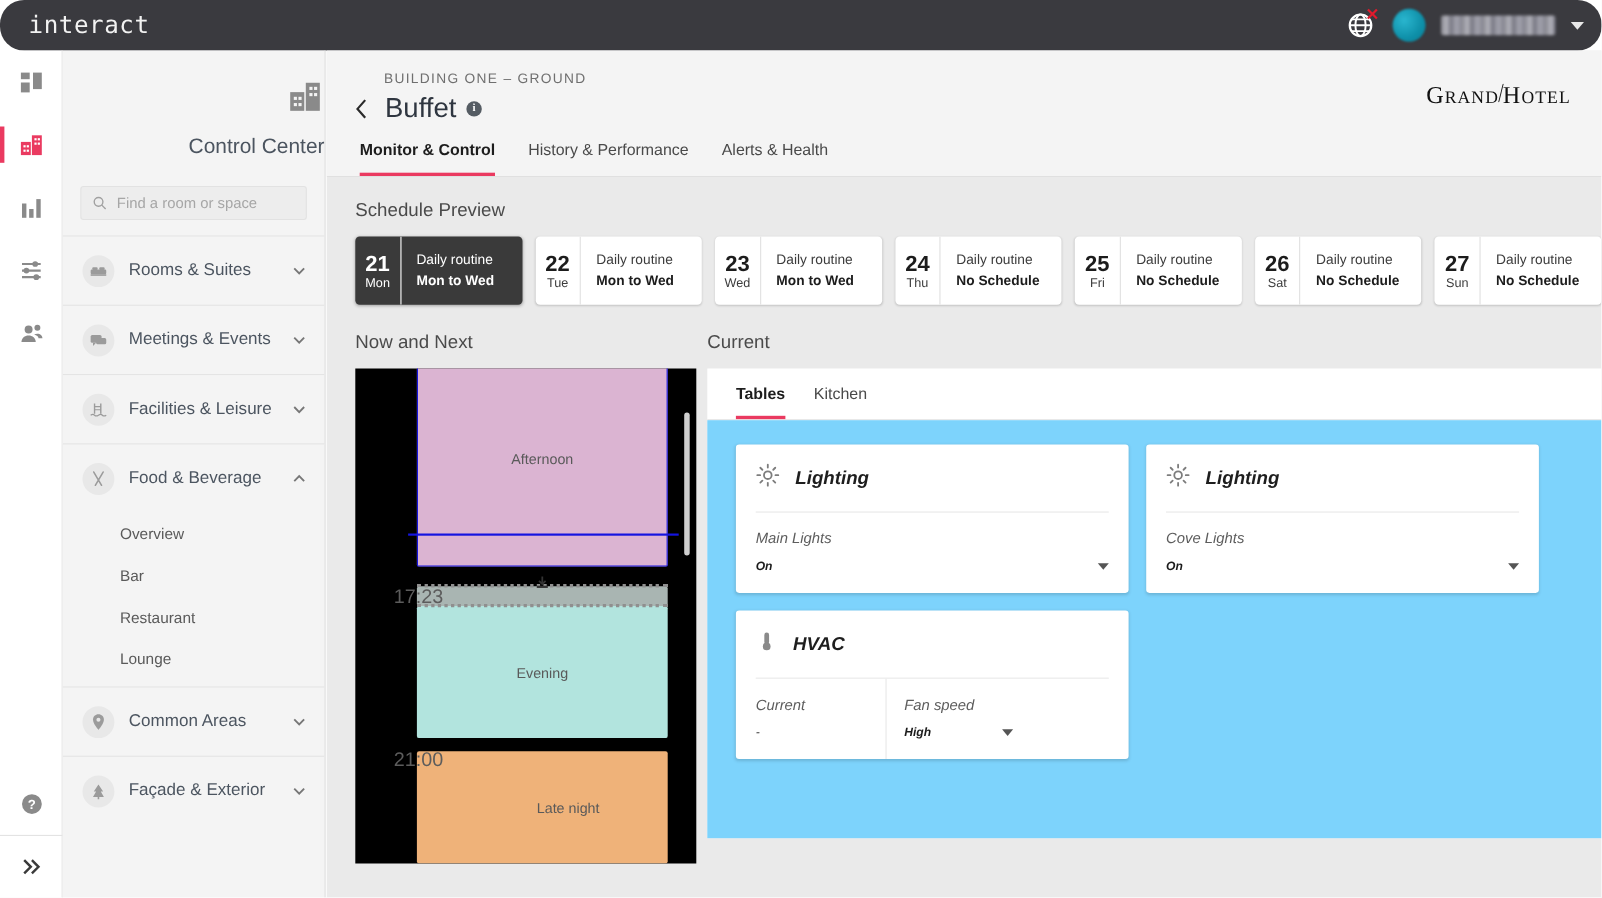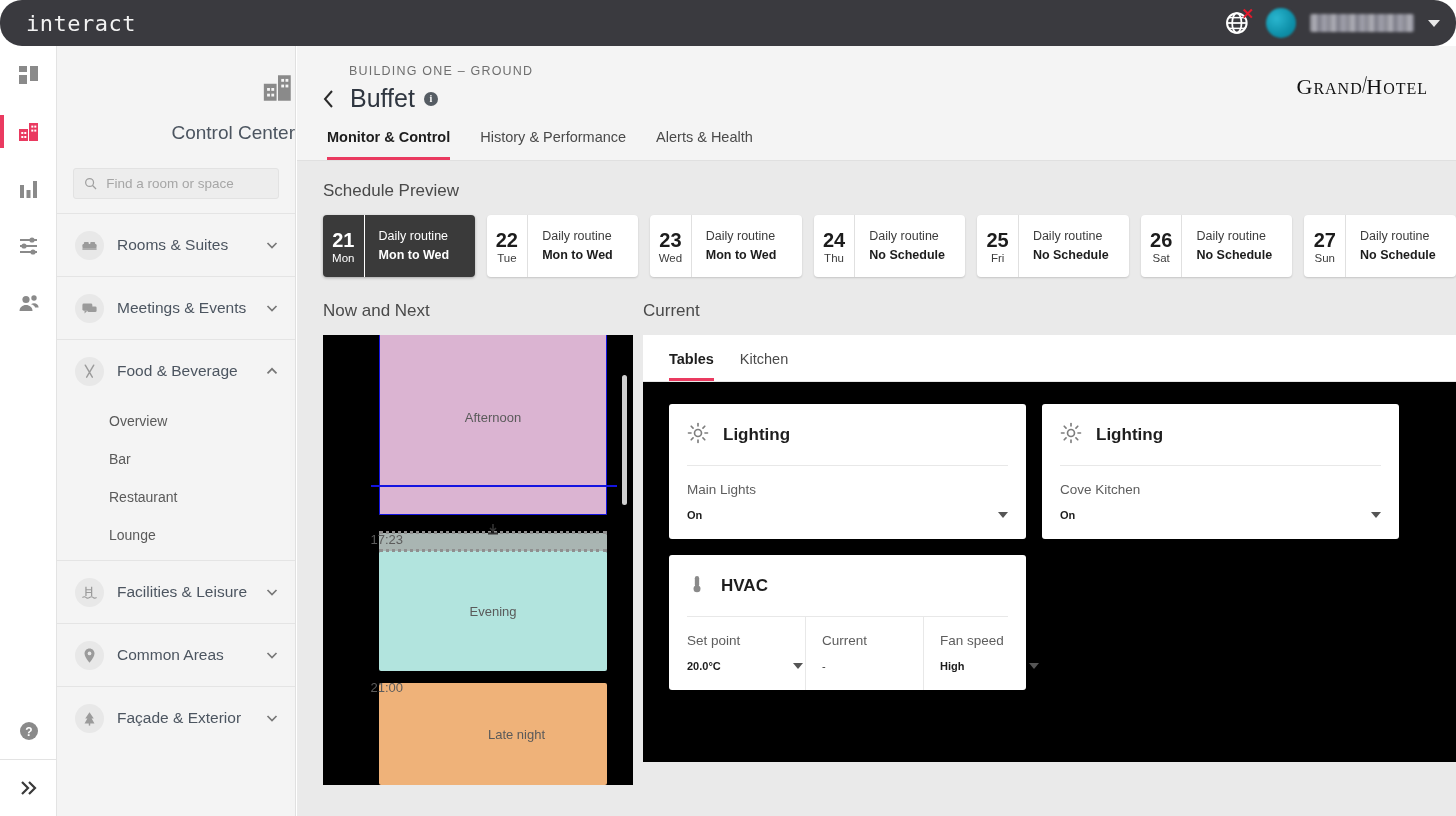--- a/index.html
+++ b/index.html
@@ -184,21 +184,21 @@
   
   .lower { display: flex; gap: 10px; margin-top: 24px; }
 
   
   .nn-col { width: 310px; }
   .nn-panel {
     position: relative; background: #000000; height: 450px; overflow: hidden;
   }
   .tl-gutter {
     position: absolute; left: 0; width: 80px; text-align: right;
-    font-size: 13px; color: #5c5c5c;
+    font-size: 18px; color: #5c5c5c;
   }
   .tl-block {
     position: absolute; left: 56px; width: 228px; border-radius: 2px;
     display: flex; align-items: center; justify-content: center;
     font-size: 13px; color: #5a5a5a;
   }
   .tl-now-line {
     position: absolute; left: 48px; width: 246px; height: 0;
     border-top: 2px solid #1414e0;
   }
@@ -224,22 +224,22 @@
   .cur-tabs {
     display: flex; gap: 26px; padding: 16px 0 0 26px;
     border-bottom: 1px solid #e6e6e6;
   }
   .cur-tab {
     padding-bottom: 11px; font-size: 14.5px; color: #4a4a4a; cursor: pointer;
     border-bottom: 3px solid transparent;
   }
   .cur-tab.active { font-weight: bold; color: #1d1d1d; border-bottom-color: #ea3a60; }
   .cur-body {
-    background: #000000; padding: 22px 26px; min-height: 380px;
-    display: flex; flex-wrap: wrap; gap: 16px; align-content: flex-start;
+    background: #7dd3fc; padding: 22px 26px; min-height: 380px;
+    display: flex; flex-wrap: wrap; gap: 16px; align-content: flex-start; font-style: italic;
   }
   .card {
     background: #fff; border-radius: 3px; box-shadow: 0 1px 3px rgba(0,0,0,.15);
     width: 357px; padding: 0 18px;
   }
   .card-head {
     display: flex; align-items: center; gap: 14px; height: 62px;
     border-bottom: 1px solid #e8e8e8;
   }
   .card-title { font-size: 17px; font-weight: bold; color: #1e1e1e; }
@@ -406,48 +406,48 @@
             <span class="nav-label">Meetings &amp; Events</span>
             <span class="chev"><svg width="14" height="14" viewBox="0 0 14 14">
                 <path d="M2.5 5 L7 9.6 L11.5 5" fill="none" stroke="#777" stroke-width="1.7"></path>
               </svg></span>
           </div>
         </div>
         <div class="nav-group">
           <div class="nav-row">
             <span class="nav-bullet">
               <svg width="17" height="17" viewBox="0 0 24 24">
-                <path d="M6 3 L16 20 M18 3 L8 20" stroke="#9b9b9b" stroke-width="2" fill="none" stroke-linecap="round"></path>
-              </svg>
-            </span>
-            <span class="nav-label">Food &amp; Beverage</span>
-            <span class="chev"><svg width="14" height="14" viewBox="0 0 14 14">
-                <path d="M2.5 9.4 L7 4.8 L11.5 9.4" fill="none" stroke="#777" stroke-width="1.7"></path>
-              </svg></span>
-          </div>
-          <div class="sub-list">
-            <div class="sub-item">Overview</div>
-            <div class="sub-item">Bar</div>
-            <div class="sub-item">Restaurant</div>
-            <div class="sub-item">Lounge</div>
-          </div>
-        </div>
-        <div class="nav-group">
-          <div class="nav-row">
-            <span class="nav-bullet">
-              <svg width="17" height="17" viewBox="0 0 24 24">
                 <path d="M7 4 L7 17 M15 4 L15 17" stroke="#9b9b9b" stroke-width="1.8" fill="none"></path>
                 <path d="M7 8 L15 8 M7 12 L15 12" stroke="#9b9b9b" stroke-width="1.5"></path>
                 <path d="M2 19 q3-2 5 0 t5 0 t5 0 t5 0" stroke="#9b9b9b" stroke-width="1.6" fill="none"></path>
               </svg>
             </span>
             <span class="nav-label">Facilities &amp; Leisure</span>
             <span class="chev"><svg width="14" height="14" viewBox="0 0 14 14">
                 <path d="M2.5 5 L7 9.6 L11.5 5" fill="none" stroke="#777" stroke-width="1.7"></path>
               </svg></span>
+          </div>
+        </div>
+        <div class="nav-group">
+          <div class="nav-row">
+            <span class="nav-bullet">
+              <svg width="17" height="17" viewBox="0 0 24 24">
+                <path d="M6 3 L16 20 M18 3 L8 20" stroke="#9b9b9b" stroke-width="2" fill="none" stroke-linecap="round"></path>
+              </svg>
+            </span>
+            <span class="nav-label">Food &amp; Beverage</span>
+            <span class="chev"><svg width="14" height="14" viewBox="0 0 14 14">
+                <path d="M2.5 9.4 L7 4.8 L11.5 9.4" fill="none" stroke="#777" stroke-width="1.7"></path>
+              </svg></span>
+          </div>
+          <div class="sub-list">
+            <div class="sub-item">Overview</div>
+            <div class="sub-item">Bar</div>
+            <div class="sub-item">Restaurant</div>
+            <div class="sub-item">Lounge</div>
           </div>
         </div>
         <div class="nav-group">
           <div class="nav-row">
             <span class="nav-bullet">
               <svg width="17" height="17" viewBox="0 0 24 24">
                 <path d="M12 2 C8 2 5 5 5 9 c0 5 7 13 7 13 s7-8 7-13 c0-4-3-7-7-7 z" fill="#9b9b9b"></path>
                 <circle cx="12" cy="9" r="2.6" fill="#e8e8e8"></circle>
               </svg>
             </span>
@@ -643,44 +643,37 @@
                           <line x1="4.6" y1="4.6" x2="6.6" y2="6.6"></line>
                           <line x1="17.4" y1="17.4" x2="19.4" y2="19.4"></line>
                           <line x1="19.4" y1="4.6" x2="17.4" y2="6.6"></line>
                           <line x1="6.6" y1="17.4" x2="4.6" y2="19.4"></line>
                         </g>
                       </svg></span>
                     <span class="card-title">Lighting</span>
                   </div>
                   <div class="card-fields">
                     <div class="field field-wide">
-                      <div class="field-label">Cove Kitchen</div>
+                      <div class="field-label">Cove Lights</div>
                       <div class="field-value-row">
                         <span class="field-value">On</span>
                         <span class="caret"></span>
                       </div>
                     </div>
                   </div>
                 </div>
                 <div class="card">
                   <div class="card-head">
                     <span><svg width="20" height="22" viewBox="0 0 24 24">
                         <rect x="9.4" y="2.4" width="5.2" height="13" rx="2.6" fill="#8a8a8a"></rect>
                         <circle cx="12" cy="17.6" r="4.2" fill="#8a8a8a"></circle>
                       </svg></span>
                     <span class="card-title">HVAC</span>
                   </div>
                   <div class="card-fields hvac-fields">
-                    <div class="field f1">
-                      <div class="field-label">Set point</div>
-                      <div class="field-value-row">
-                        <span class="field-value">20.0°C</span>
-                        <span class="caret"></span>
-                      </div>
-                    </div>
                     <div class="field f2">
                       <div class="field-label">Current</div>
                       <div class="field-value-row">
                         <span class="field-value muted">-</span>
                       </div>
                     </div>
                     <div class="field f3">
                       <div class="field-label">Fan speed</div>
                       <div class="field-value-row">
                         <span class="field-value">High</span>

